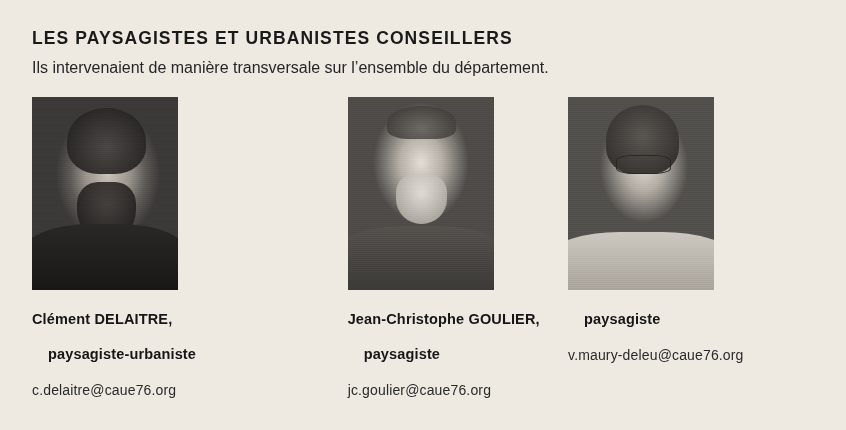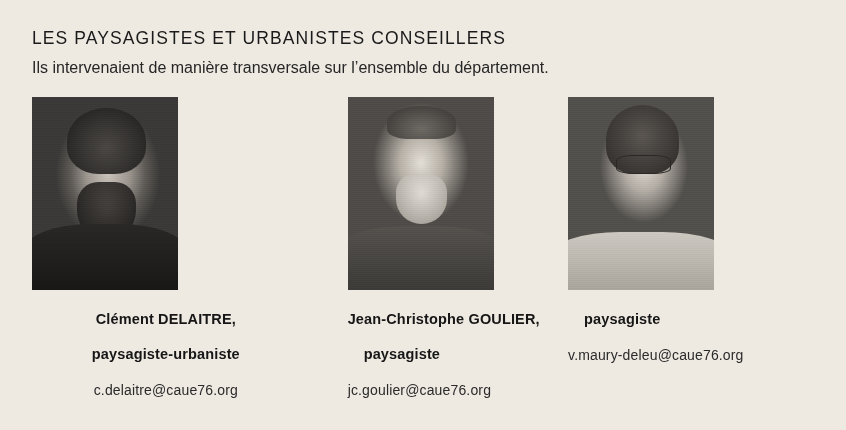--- a/index.html
+++ b/index.html
@@ -16,21 +16,21 @@
   }
   .page {
     position: relative;
     width: 846px;
     height: 430px;
     box-sizing: border-box;
     padding: 28px 32px 0 32px;
   }
   .heading {
     font-size: 17.5px;
-    font-weight: normal;
+    font-weight: bold;
     letter-spacing: 1.1px;
     color: #1a1a1a;
     margin: 0 0 9px 0;
     line-height: 1.2;
   }
   .subheading {
     font-size: 16px;
     font-weight: normal;
     color: #262626;
     margin: 0 0 18px 0;
@@ -38,21 +38,21 @@
   }
   .cards {
     display: flex;
     flex-direction: row;
     align-items: flex-start;
     gap: 0;
   }
   .card {
     box-sizing: border-box;
   }
-  .card.c0 { width: 272px; text-align: center; }
+  .card.c0 { width: 272px; }
   .card.c1 { width: 272px; padding-left: 48px; }
   .card.c2 { width: 250px; }
 
   .photo {
     width: 146px;
     height: 193px;
     position: relative;
     overflow: hidden;
     background: #6e6b66;
     display: block;

